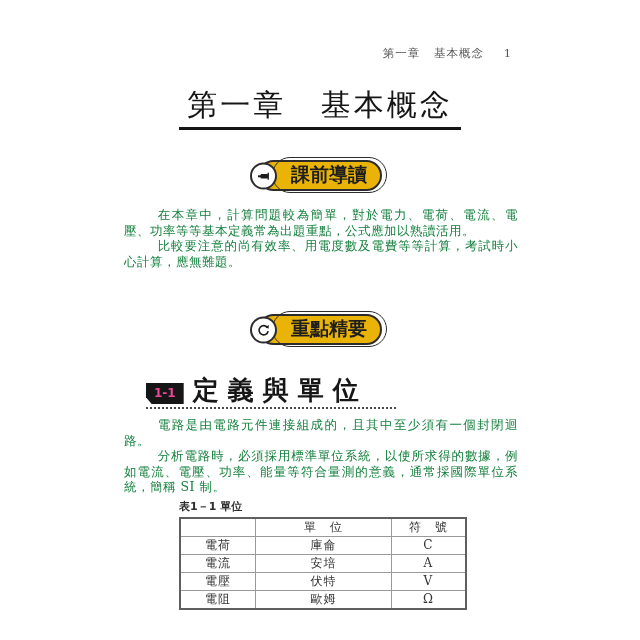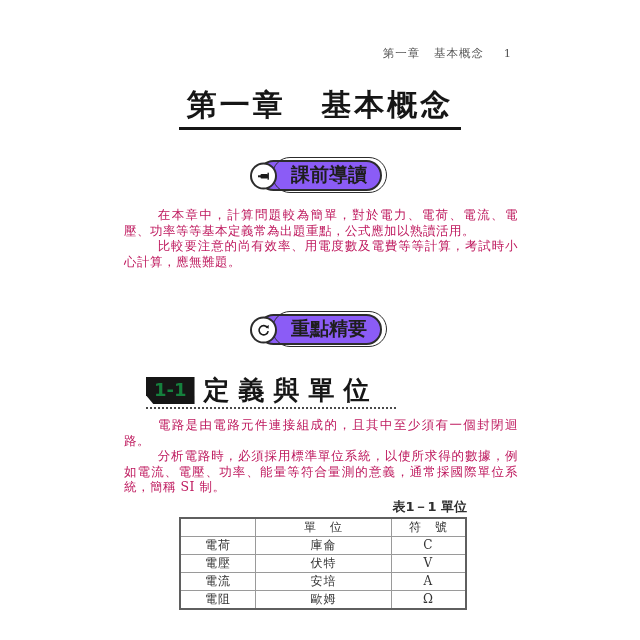--- a/index.html
+++ b/index.html
@@ -20,37 +20,37 @@
     height:14px;
   }
   .running-header .rh-title { margin-left:9px; }
   .running-header .rh-page { margin-left:15px; }
 
   
   .chapter-title-wrap { text-align:center; margin-top:28px; }
   .chapter-title {
     display:inline-block;
     font-family:"DejaVu Sans","Liberation Sans",sans-serif;
-    font-weight:bold; font-size:30px; color:#161616;
+    font-weight:normal; font-size:30px; color:#161616;
     letter-spacing:3px;
     border-bottom:3px solid #161616;
     padding:0 8px 6px 8px;
     line-height:1.1;
   }
   .chapter-title .ct-name { margin-left:22px; }
 
   
   .badge-row { display:flex; justify-content:center; margin-top:30px; height:31px; }
   .badge {
     position:relative;
     border:2px solid #2c2c2c; border-radius:16px;
     padding:1px 13px 2px 31px;
     font-family:"DejaVu Sans","Liberation Sans",sans-serif;
     font-weight:bold; font-size:19px; color:#1e1e1e;
-    background:#8b5cf6; line-height:1.25;
+    background:#eab308; line-height:1.25;
   }
   .badge::after {
     content:""; position:absolute;
     top:-5px; right:-7px; bottom:-4px; left:12px;
     border:1.5px solid #2c2c2c; border-radius:18px;
     pointer-events:none;
   }
   .badge-icon {
     position:absolute; left:-10px; top:50%; transform:translateY(-50%);
     width:27px; height:27px; border-radius:50%;
@@ -60,51 +60,51 @@
   .badge-icon svg { display:block; }
 
   
   .content { margin:0 122px 0 124px; }
   .para-block { margin-top:16px; }
   .para-block p {
     margin:0;
     font-size:12.5px; line-height:15.5px;
     text-align:justify; text-indent:2.7em;
     letter-spacing:0.5px; word-break:break-all;
-    color:#be185d;
+    color:#15803d;
   }
 
   
   .section-heading {
     margin:32px 0 0 146px;
     width:250px;
     border-bottom:2px dotted #4a4a4a;
     display:flex; align-items:flex-end; gap:9px;
     padding-bottom:3px;
   }
   .section-num {
-    background:#161616; color:#15803d;
-    font-family:"DejaVu Sans","Liberation Sans",sans-serif;
-    font-weight:bold; font-size:18px; line-height:1;
+    background:#161616; color:#ec4899;
+    font-family:"DejaVu Sans","Liberation Sans",sans-serif;
+    font-weight:bold; font-size:12px; line-height:1;
     padding:4px 8px 5px 8px;
     clip-path:polygon(0 0,100% 0,100% 100%,15% 100%,0 68%);
   }
   .section-title {
     font-family:"DejaVu Sans","Liberation Sans",sans-serif;
     font-weight:bold; font-size:26px; color:#161616;
     letter-spacing:9px; line-height:1; padding-bottom:1px;
     white-space:nowrap;
   }
 
   
   .table-wrap { margin-left:55px; margin-top:4px; width:288px; }
   .table-caption {
-    text-align:right;
-    font-family:"DejaVu Sans","Liberation Sans",sans-serif;
-    font-weight:bold; font-size:13px; color:#2e2e2e;
+    text-align:left;
+    font-family:"DejaVu Sans","Liberation Sans",sans-serif;
+    font-weight:bold; font-size:11px; color:#2e2e2e;
     height:16px; line-height:16px;
   }
   table.units {
     border-collapse:collapse; width:288px;
     border:2px solid #5f5f5f;
     font-size:12px; color:#333;
     margin-top:2px;
   }
   table.units th, table.units td {
     border:1px solid #9a9a9a;
@@ -192,32 +192,32 @@
         </thead>
         <tbody>
 
             <tr>
               <td>電荷</td>
               <td>庫侖</td>
               <td>C</td>
             </tr>
 
             <tr>
+              <td>電流</td>
+              <td>安培</td>
+              <td>A</td>
+            </tr>
+
+            <tr>
               <td>電壓</td>
               <td>伏特</td>
               <td>V</td>
             </tr>
 
             <tr>
-              <td>電流</td>
-              <td>安培</td>
-              <td>A</td>
-            </tr>
-
-            <tr>
               <td>電阻</td>
               <td>歐姆</td>
               <td>Ω</td>
             </tr>
 
           </tbody>
       </table>
     </div>
   </div>
 

